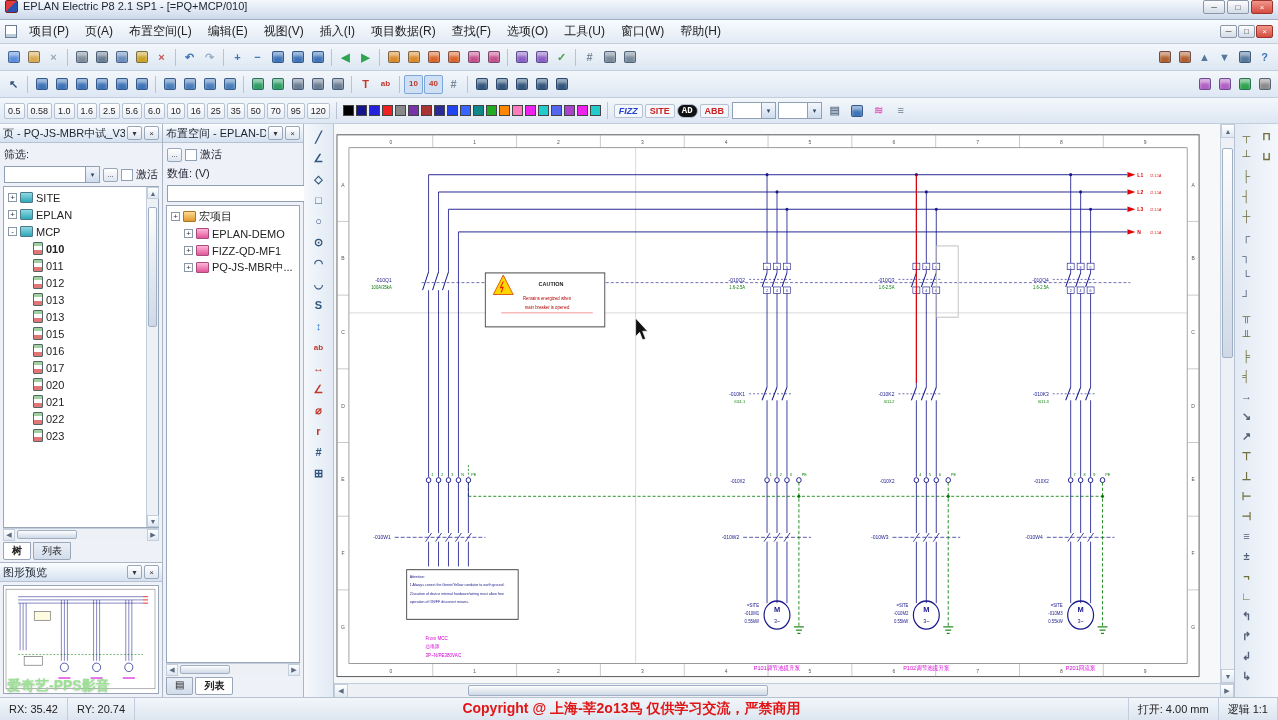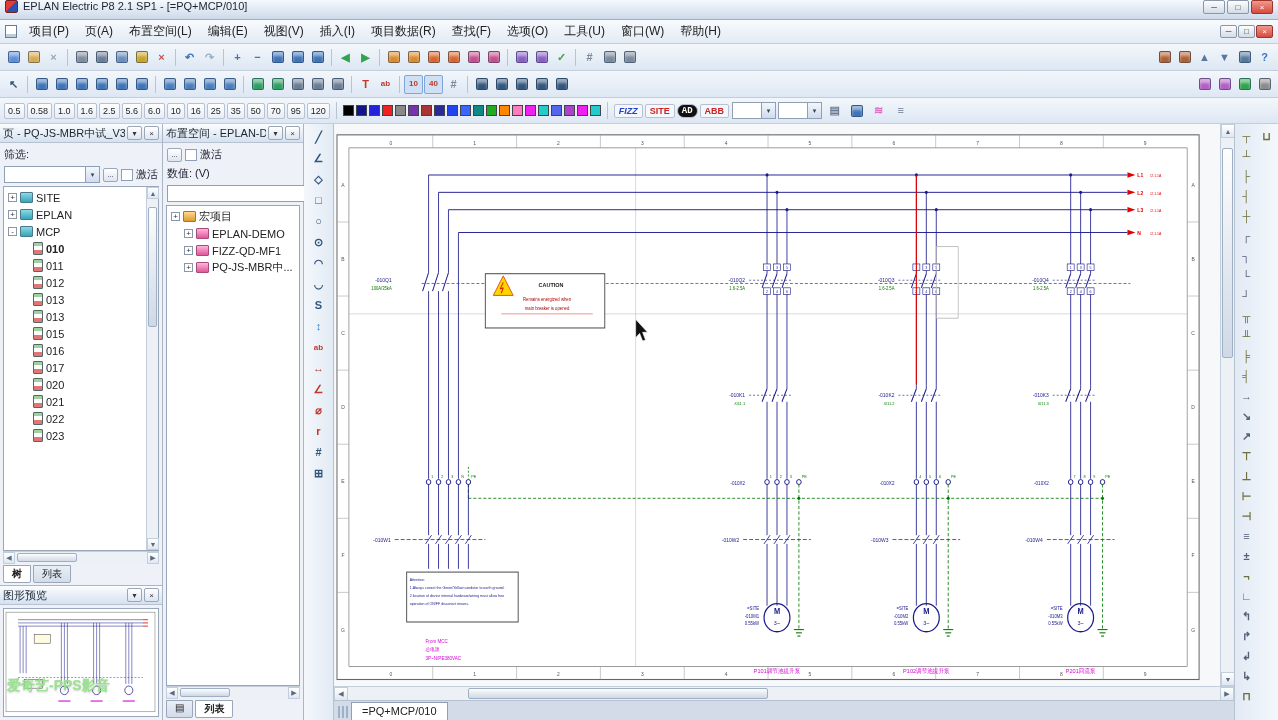--- a/index.html
+++ b/index.html
@@ -1063,26 +1063,20 @@
           <div class="scroll-btn">▼</div>
         </div>
       </div>
       <div class="hscrollbar">
         <div class="scroll-btn">◀</div>
         <div class="track">
             <div class="thumb" style="top:1px;bottom:1px;left:120px;width:300px"></div>
           </div>
         <div class="scroll-btn">▶</div>
       </div>
-      <div class="sheettab-row">
-        <div class="grip"></div>
-        <div id="sheet-tabs" style="display:flex;gap:2px">
-            <div class="sheettab active">=PQ+MCP/010</div>
-          </div>
-      </div>
     </div>
 
     <div class="rtools" id="right-tools">
         <div class="icon">
           <span class="g" style="color: rgb(111, 111, 63); font-size: 11px;">┬</span>
         </div>
         <div class="icon">
           <span class="g" style="color: rgb(111, 111, 63); font-size: 11px;">┴</span>
         </div>
         <div class="icon">
@@ -1166,15 +1160,22 @@
         <div class="icon">
           <span class="g" style="color: rgb(111, 111, 63); font-size: 11px;">⊓</span>
         </div>
         <div class="icon">
           <span class="g" style="color: rgb(111, 111, 63); font-size: 11px;">⊔</span>
         </div>
       </div>
 
   </div>
 
+  <div class="statusbar">
+    <div class="status-cell">RX: 35.42</div>
+    <div class="status-cell">RY: 20.74</div>
+    <div class="status-cell status-copy">Copyright @ 上海-莘2o13鸟  仅供学习交流，严禁商用</div>
+    <div class="status-cell">打开: 4.00 mm</div>
+    <div class="status-cell">逻辑 1:1</div>
+  </div>
 
   <div class="watermark">爱奇艺-PPS影音</div>
 </div>
 
 </body></html>

